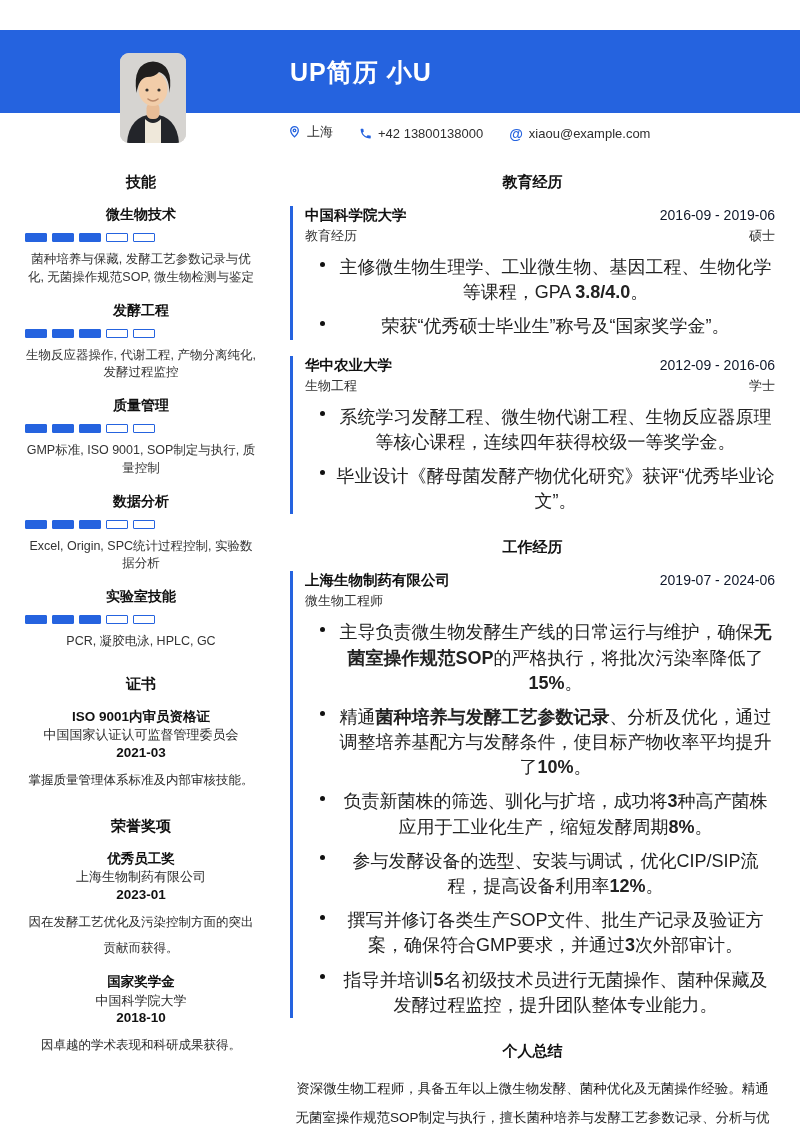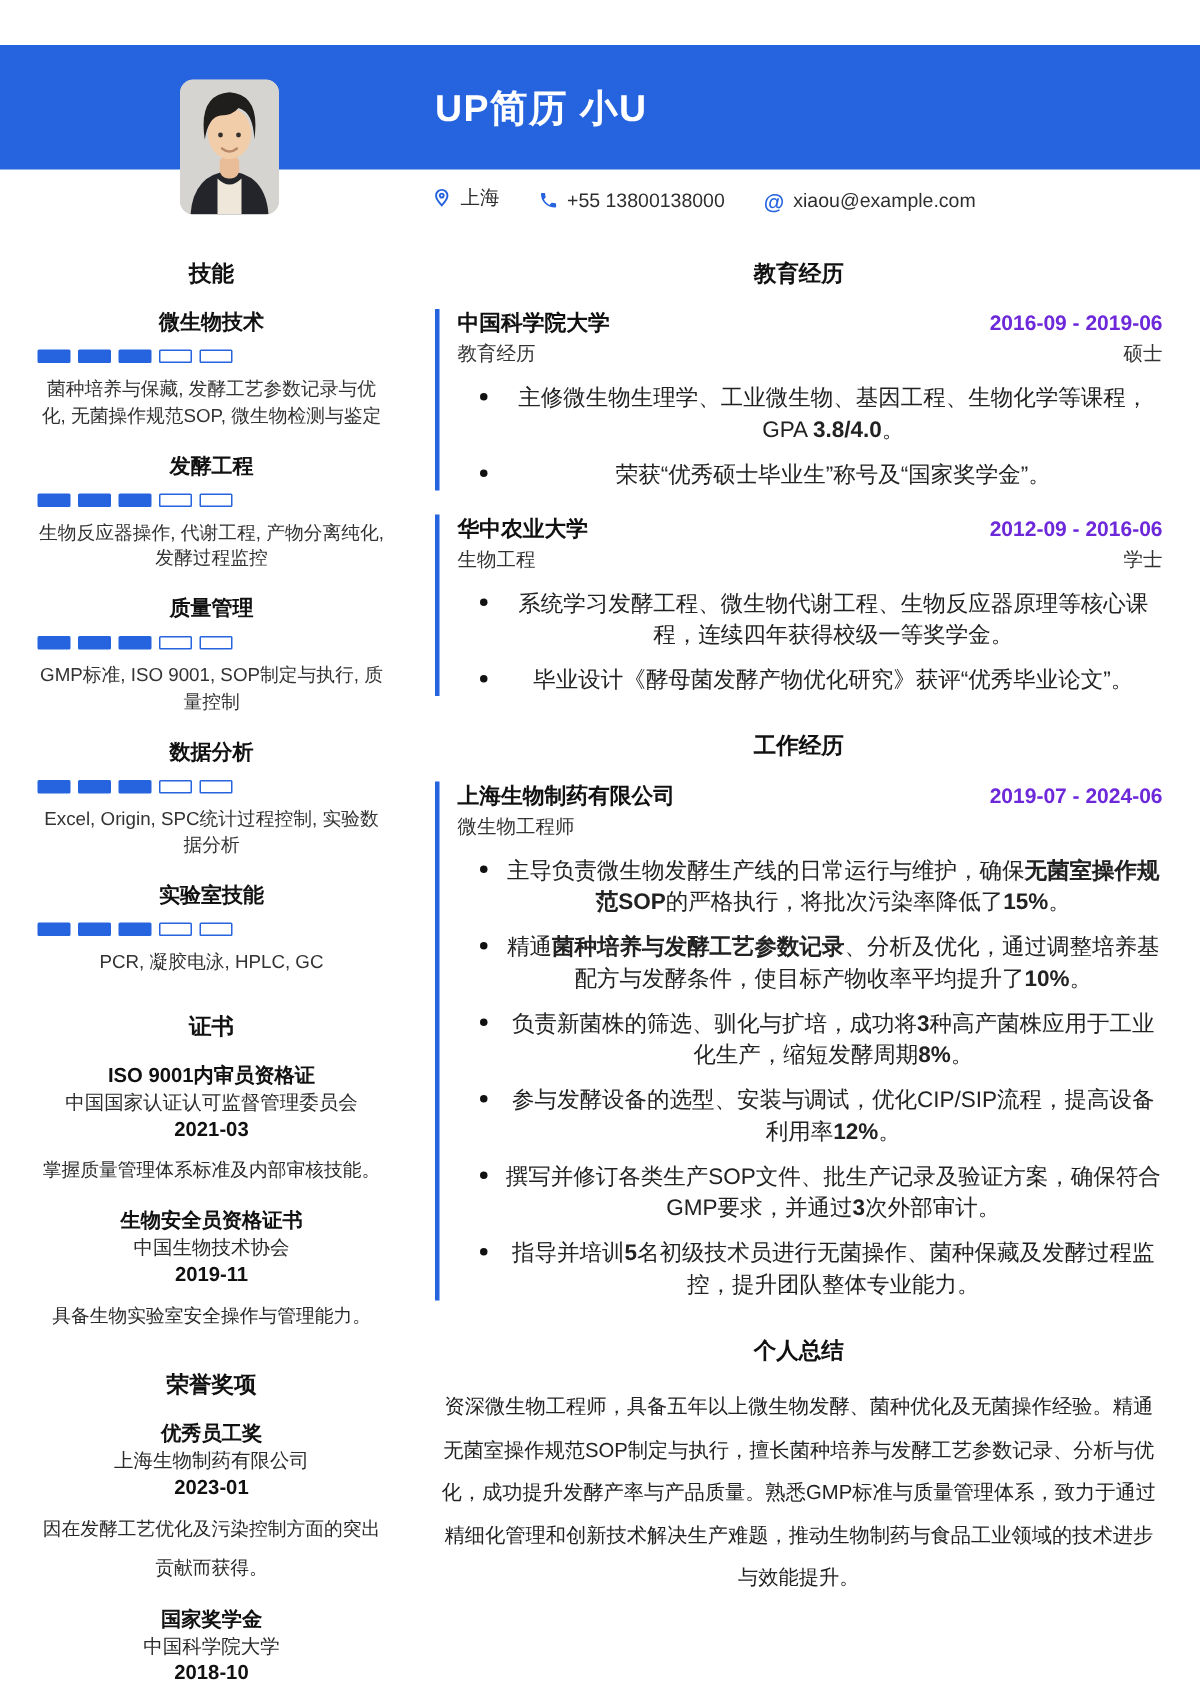--- a/index.html
+++ b/index.html
@@ -50,25 +50,25 @@
   .cred{margin-bottom:12px;}
   .cred-title{font-size:13.5px;font-weight:700;color:#111;line-height:1.35;}
   .cred-issuer{font-size:13px;color:#2a2a2a;line-height:1.35;}
   .cred-date{font-size:13.5px;font-weight:700;color:#111;line-height:1.35;}
   .cred-desc{font-size:12.5px;color:#2a2a2a;line-height:2.1;margin-top:5px;}
 
   
   .entry{border-left:3px solid #2563df;padding-left:12px;margin-bottom:16px;}
   .entry-head{display:flex;justify-content:space-between;align-items:baseline;}
   .entry-org{font-size:14.5px;font-weight:700;color:#111;}
-  .entry-dates{font-size:14px;font-weight:700;color:#6d28d9;}
+  .entry-dates{font-size:14px;font-weight:400;color:#0f172a;}
   .entry-sub{display:flex;justify-content:space-between;font-size:13px;color:#333;margin-top:2px;}
   ul.bullets{list-style:none;margin:10px 0 0 0;padding:0 0 0 14px;}
   ul.bullets li{
-    position:relative;padding-left:17px;font-size:15px;line-height:1.4;
+    position:relative;padding-left:17px;font-size:18px;line-height:1.4;
     margin-bottom:9px;color:#222;
   }
   ul.bullets li::before{
     content:"";position:absolute;left:1px;top:6.5px;width:5px;height:5px;
     border-radius:50%;background:#111;
   }
   .b{font-weight:700;}
 
   .summary-text{font-size:13.5px;line-height:2.12;color:#222;margin:0;}
 </style>
@@ -103,21 +103,21 @@
           </svg>
         </span>
         <span>上海</span>
       </span>
       <span class="contact-item">
         <span class="cicon">
           <svg width="13" height="13" viewBox="0 0 24 24" fill="#2563df">
             <path d="M6.6 10.8c1.5 3 3.9 5.4 6.9 6.9l2.3-2.3c.3-.3.7-.4 1.1-.2 1.2.4 2.5.6 3.8.6.6 0 1 .4 1 1V20c0 .6-.4 1-1 1C10.6 21 3 13.4 3 4c0-.6.4-1 1-1h3.2c.6 0 1 .4 1 1 0 1.3.2 2.6.6 3.8.1.4 0 .8-.2 1.1L6.6 10.8z"></path>
           </svg>
         </span>
-        <span>+55 13800138000</span>
+        <span>+42 13800138000</span>
       </span>
       <span class="contact-item">
         <span class="cicon at-glyph">@</span>
         <span>xiaou@example.com</span>
       </span>
     </div>
   </header>
 
   <div class="content">
 
@@ -183,26 +183,20 @@
           </div>
       </section>
       <section>
         <h2 class="sec">证书</h2>
         <div id="certs-list">
             <div class="cred">
     <div class="cred-title">ISO 9001内审员资格证</div>
     <div class="cred-issuer">中国国家认证认可监督管理委员会</div>
     <div class="cred-date">2021-03</div>
     <div class="cred-desc">掌握质量管理体系标准及内部审核技能。</div>
-  </div>
-            <div class="cred">
-    <div class="cred-title">生物安全员资格证书</div>
-    <div class="cred-issuer">中国生物技术协会</div>
-    <div class="cred-date">2019-11</div>
-    <div class="cred-desc">具备生物实验室安全操作与管理能力。</div>
   </div>
           </div>
       </section>
       <section>
         <h2 class="sec">荣誉奖项</h2>
         <div id="awards-list">
             <div class="cred">
     <div class="cred-title">优秀员工奖</div>
     <div class="cred-issuer">上海生物制药有限公司</div>
     <div class="cred-date">2023-01</div>

